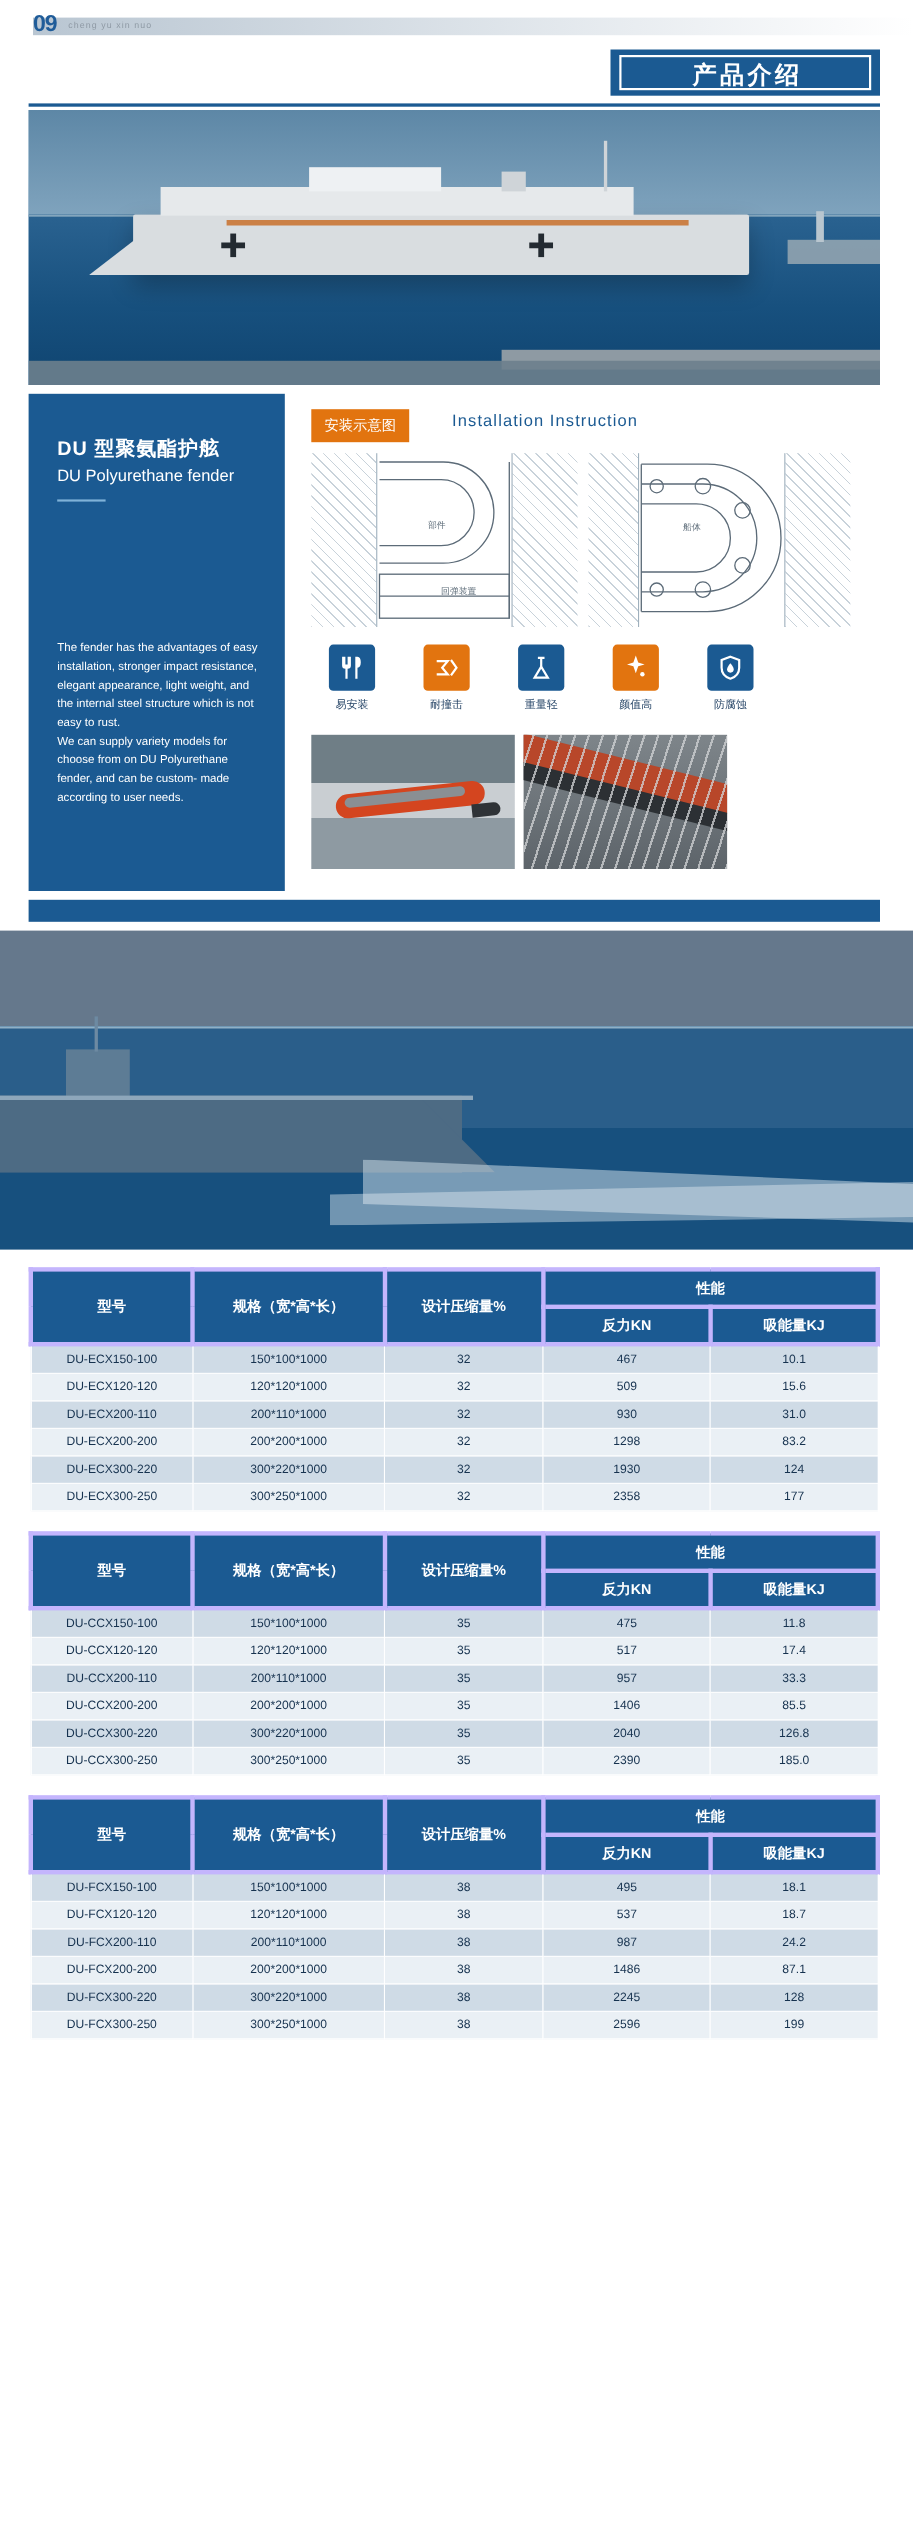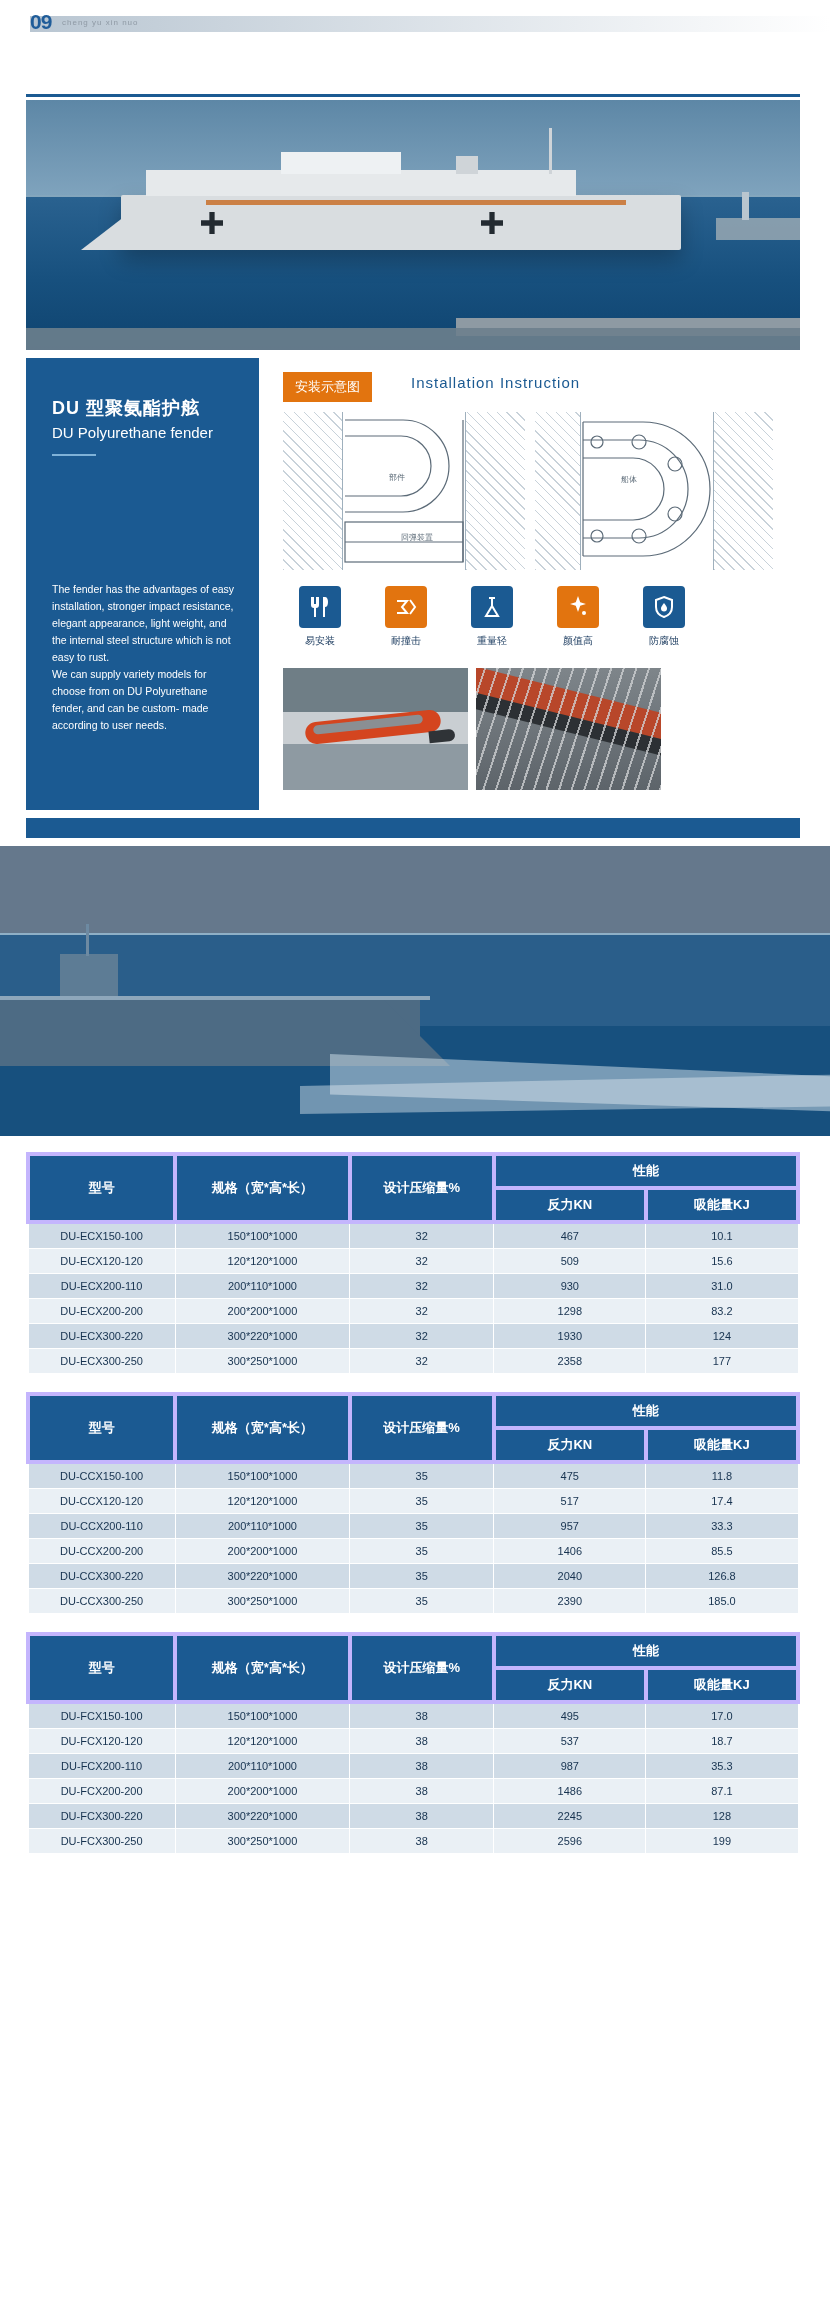--- a/index.html
+++ b/index.html
@@ -126,20 +126,25 @@
 <body>
 
 <div class="page">
 
   <div class="top-bar">
     <div class="grad"></div>
   </div>
   <div class="page-num">09</div>
   <div class="page-num-sub">cheng yu xin nuo</div>
 
+  <div class="title-cn-box">
+    <div class="inner">
+      <div class="title-cn">产品介绍</div>
+    </div>
+  </div>
   <div class="title-underline"></div>
 
   <div class="hero">
     <div class="sky"></div>
     <div class="sea"></div>
     <div class="horizon"></div>
     <div class="far-ship"></div>
     <div class="tower"></div>
     <div class="ship"></div>
     <div class="deck"></div>
@@ -421,35 +426,35 @@
           <th>反力KN</th>
           <th>吸能量KJ</th>
         </tr>
       </thead>
       <tbody>
         <tr class="odd">
           <td>DU-FCX150-100</td>
           <td>150*100*1000</td>
           <td>38</td>
           <td>495</td>
-          <td>17.0</td>
+          <td>18.1</td>
         </tr>
         <tr class="even">
           <td>DU-FCX120-120</td>
           <td>120*120*1000</td>
           <td>38</td>
           <td>537</td>
           <td>18.7</td>
         </tr>
         <tr class="odd">
           <td>DU-FCX200-110</td>
           <td>200*110*1000</td>
           <td>38</td>
           <td>987</td>
-          <td>35.3</td>
+          <td>24.2</td>
         </tr>
         <tr class="even">
           <td>DU-FCX200-200</td>
           <td>200*200*1000</td>
           <td>38</td>
           <td>1486</td>
           <td>87.1</td>
         </tr>
         <tr class="odd">
           <td>DU-FCX300-220</td>

